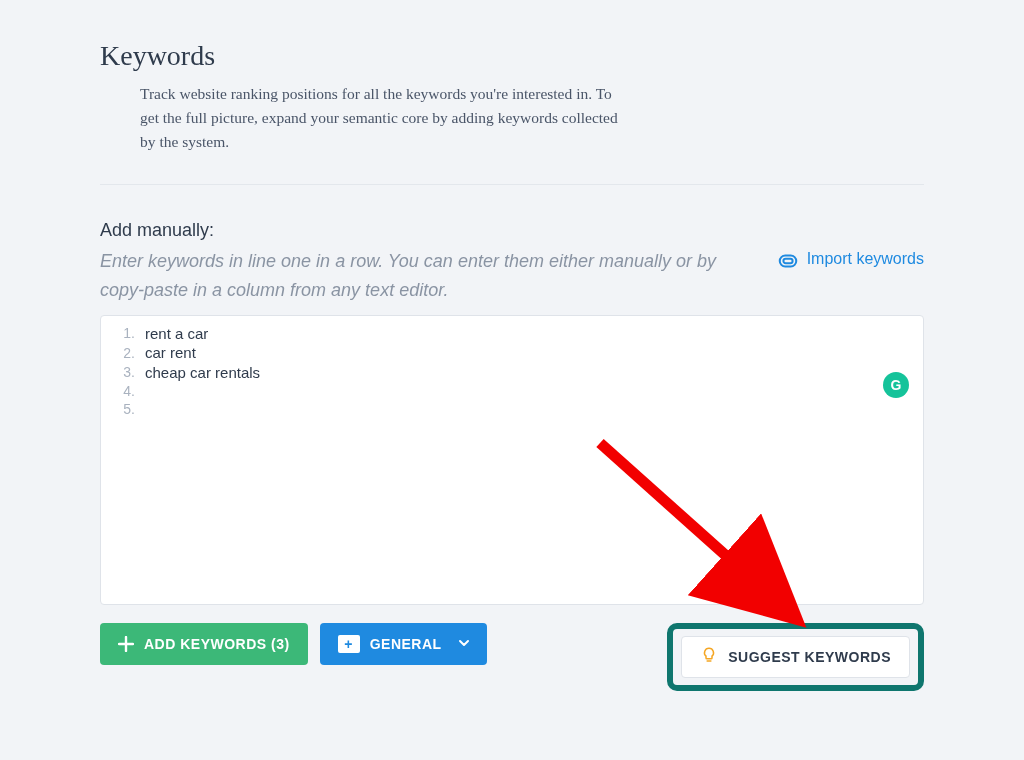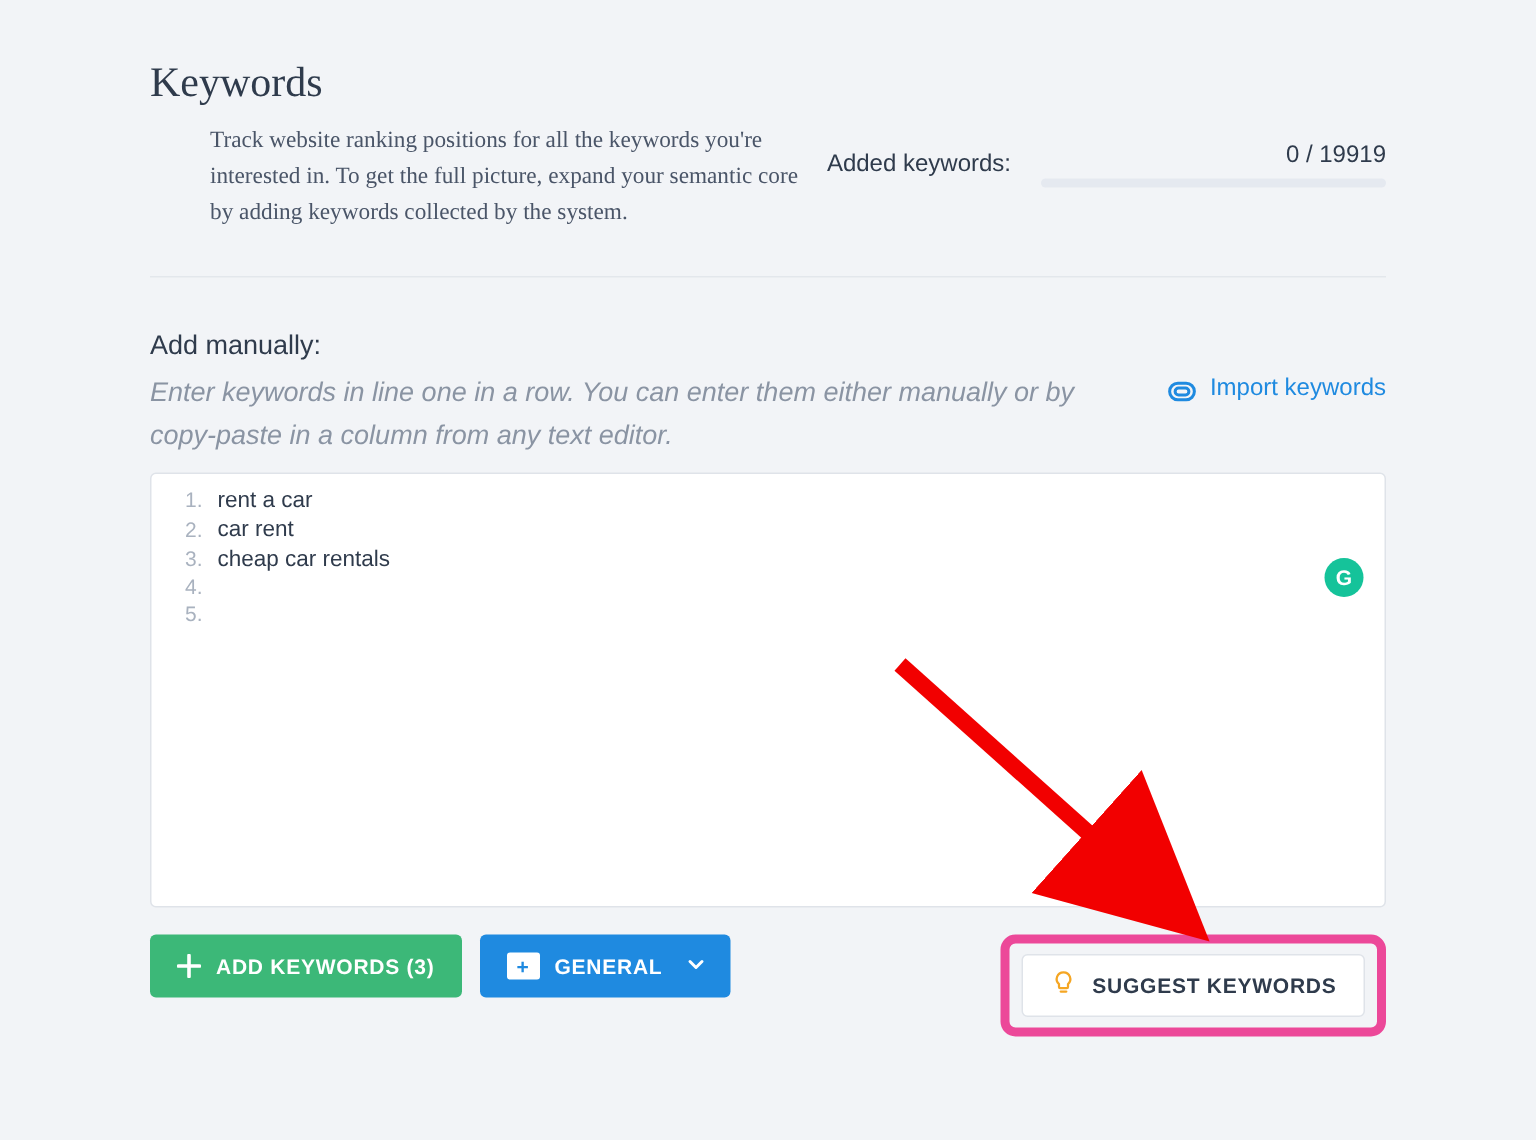--- a/index.html
+++ b/index.html
@@ -146,21 +146,21 @@
     }
     .btn-green { background: #3cb878; color: #fff; }
     .btn-blue { background: #1f8ae0; color: #fff; padding-right: 17px; }
     .btn-white {
       background: #fff;
       color: #2f3b4c;
       border: 1px solid #dfe3e9;
     }
     .suggest-wrap {
       margin-left: auto;
-      border: 6px solid #ec4899;
+      border: 6px solid #0f766e;
       border-radius: 10px;
       padding: 7px 8px;
     }
     .plus-icon {
       width: 16px; height: 16px;
       display: flex; align-items: center; justify-content: center;
     }
     .folder-plus {
       width: 22px; height: 18px;
       background: #fff;
@@ -185,27 +185,20 @@
       pointer-events: none;
     }
   </style>
 </head>
 <body>
 
 <div class="header-row">
   <div class="header-left">
     <h1>Keywords</h1>
     <p class="subtitle">Track website ranking positions for all the keywords you're interested in. To get the full picture, expand your semantic core by adding keywords collected by the system.</p>
-  </div>
-  <div class="header-right">
-    <span class="added-label">Added keywords:</span>
-    <div class="added-stats-wrap">
-      <span class="added-count">0 / 19919</span>
-      <div class="progress-bar"></div>
-    </div>
   </div>
 </div>
 
 <div class="manual-row">
   <div class="manual-left">
     <div class="manual-title">Add manually:</div>
     <div class="manual-hint">Enter keywords in line one in a row. You can enter them either manually or by copy-paste in a column from any text editor.</div>
   </div>
   <div class="import-link">
     <svg width="22" height="22" viewBox="0 0 24 24" fill="none" stroke="#1f8ae0" stroke-width="2.2">

